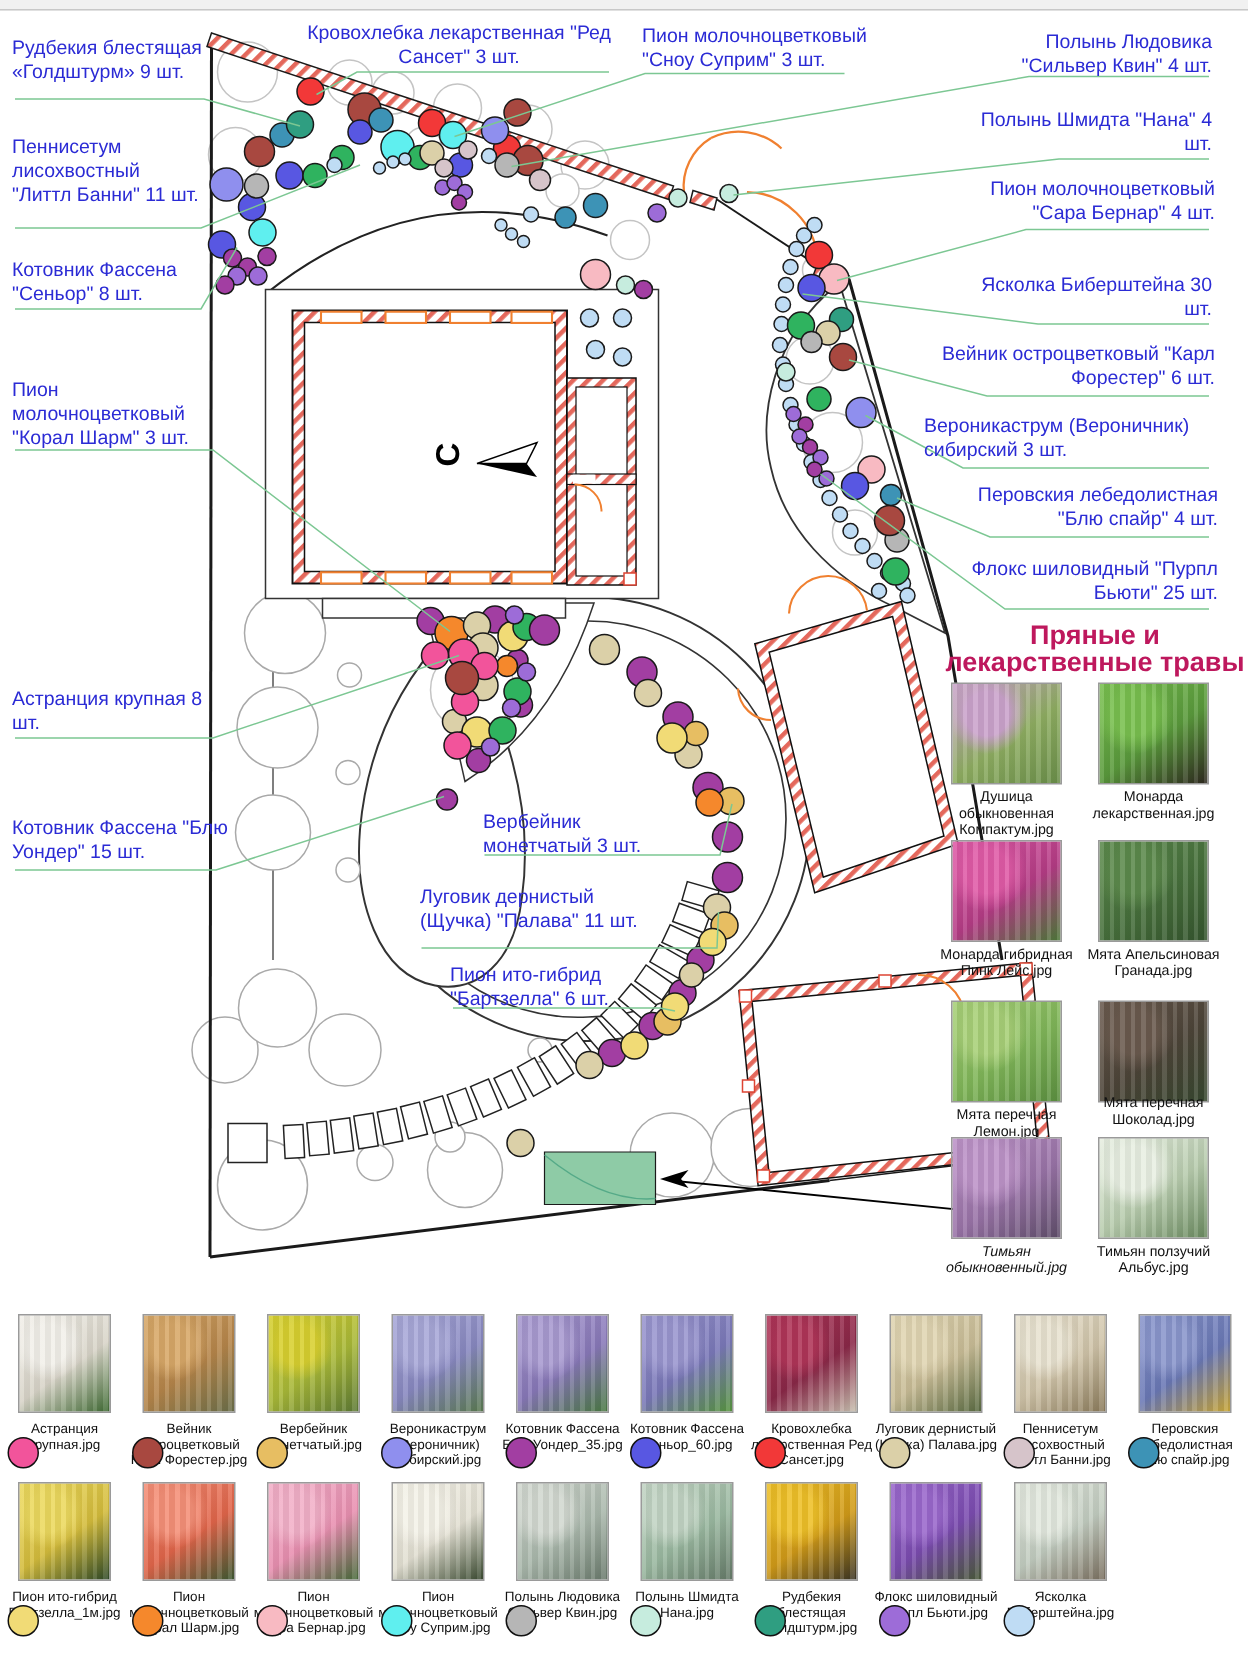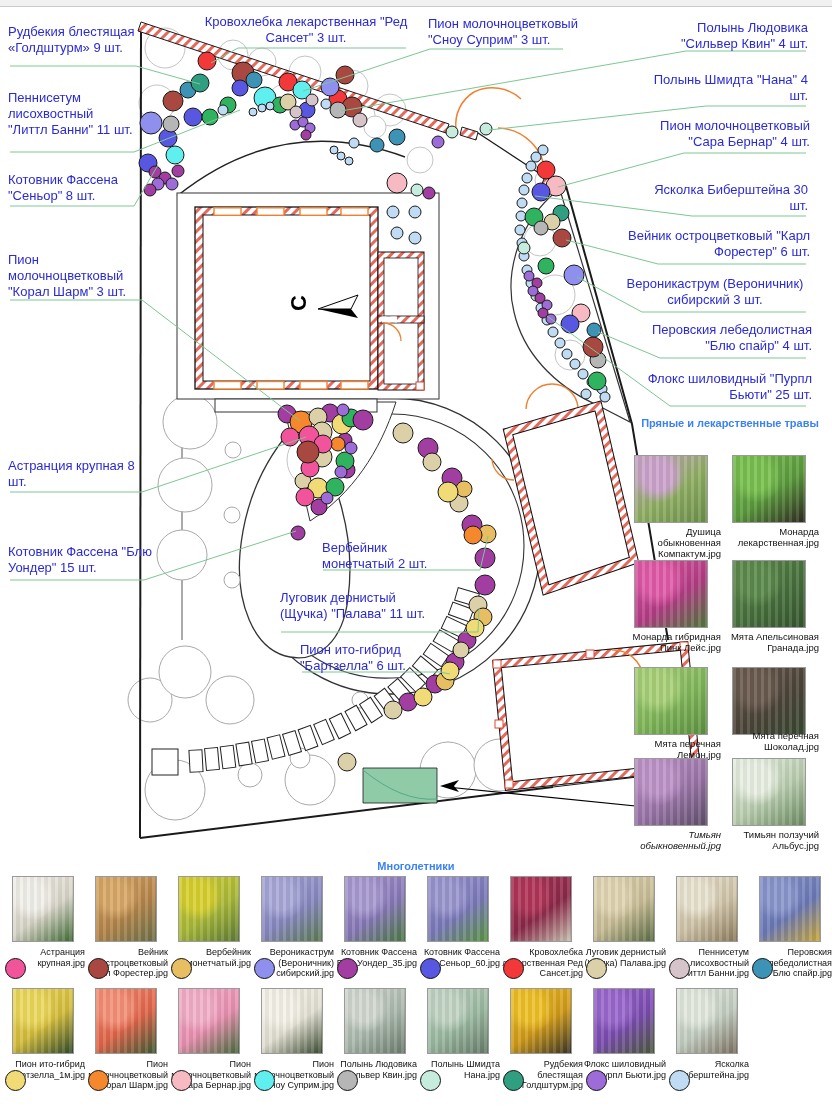--- a/index.html
+++ b/index.html
@@ -2,23 +2,23 @@
 <html><head>
 <meta charset="utf-8">
 <style>
   html,body{margin:0;padding:0;background:#fff;}
   #page{position:relative;width:832px;height:1114px;background:#fff;overflow:hidden;
         font-family:"Liberation Sans",sans-serif;}
   #top-strip{position:absolute;left:0;top:0;width:832px;height:6px;background:#f1f1f1;
              border-bottom:1px solid #c8c8c8;}
   #plan-wrap{position:absolute;left:0;top:0;width:832px;height:856px;}
   .callout{position:absolute;font-size:13px;line-height:16px;color:#2b2bd5;}
-  .hdr{position:absolute;font-weight:700;font-size:11px;line-height:18px;color:#3b82f6;text-align:center;}
+  .hdr{position:absolute;font-weight:700;font-size:18px;line-height:18px;color:#be185d;text-align:center;}
   .photo{position:absolute;border:1px solid #9a9a9a;box-sizing:border-box;}
-  .cap{position:absolute;font-size:9.5px;line-height:11px;text-align:right;color:#111;
+  .cap{position:absolute;font-size:9.5px;line-height:11px;text-align:center;color:#111;
        word-break:break-word;overflow-wrap:anywhere;}
   .cap.small{font-size:9px;line-height:10.5px;}
   .dotc{position:absolute;width:21px;height:21px;border-radius:50%;border:1.4px solid #111;
         box-sizing:border-box;}
 </style>
 </head>
 <body>
 
 <div id="page">
   <div id="top-strip"></div>
@@ -372,24 +372,24 @@
       <div class="callout" style="left: 8px; top: 252px; width: 136px; text-align: left;">Пион молочноцветковый "Корал Шарм" 3 шт.</div>
       <div class="callout" style="left: 8px; top: 458px; width: 140px; text-align: left;">Астранция крупная 8 шт.</div>
       <div class="callout" style="left: 8px; top: 544px; width: 158px; text-align: left;">Котовник Фассена "Блю Уондер" 15 шт.</div>
       <div class="callout" style="left: 200px; top: 14px; width: 212px; text-align: center;">Кровохлебка лекарственная "Ред Сансет" 3 шт.</div>
       <div class="callout" style="left: 428px; top: 16px; width: 152px; text-align: left;">Пион молочноцветковый "Сноу Суприм" 3 шт.</div>
       <div class="callout" style="left: 646px; top: 20px; width: 162px; text-align: right;">Полынь Людовика "Сильвер Квин" 4 шт.</div>
       <div class="callout" style="left: 646px; top: 72px; width: 162px; text-align: right;">Полынь Шмидта "Нана" 4 шт.</div>
       <div class="callout" style="left: 643px; top: 118px; width: 167px; text-align: right;">Пион молочноцветковый "Сара Бернар" 4 шт.</div>
       <div class="callout" style="left: 646px; top: 182px; width: 162px; text-align: right;">Ясколка Биберштейна 30 шт.</div>
       <div class="callout" style="left: 628px; top: 228px; width: 182px; text-align: right;">Вейник остроцветковый "Карл Форестер" 6 шт.</div>
-      <div class="callout" style="left: 616px; top: 276px; width: 198px; text-align: center;">Вероникаструм (Вероничник) сибирский 3 шт.</div>
+      <div class="callout" style="left: 616px; top: 276px; width: 198px; text-align: left;">Вероникаструм (Вероничник) сибирский 3 шт.</div>
       <div class="callout" style="left: 638px; top: 322px; width: 174px; text-align: right;">Перовския лебедолистная "Блю спайр" 4 шт.</div>
       <div class="callout" style="left: 644px; top: 371px; width: 168px; text-align: right;">Флокс шиловидный "Пурпл Бьюти" 25 шт.</div>
-      <div class="callout" style="left: 322px; top: 540px; width: 128px; text-align: left;">Вербейник монетчатый 2 шт.</div>
+      <div class="callout" style="left: 322px; top: 540px; width: 128px; text-align: left;">Вербейник монетчатый 3 шт.</div>
       <div class="callout" style="left: 280px; top: 590px; width: 158px; text-align: left;">Луговик дернистый (Щучка) "Палава" 11 шт.</div>
       <div class="callout" style="left: 300px; top: 642px; width: 138px; text-align: left;">Пион ито-гибрид "Бартзелла" 6 шт.</div>
     </div>
 
   <div class="hdr" style="left:628px;top:414px;width:204px;">Пряные и лекарственные травы</div>
   <div id="herbs-grid">
       <div class="photo" style="left: 634px; top: 455px; width: 74px; height: 68px; background: repeating-linear-gradient(90deg, rgba(255, 255, 255, 0.12) 0px, rgba(255, 255, 255, 0.12) 3px, rgba(0, 0, 0, 0.05) 3px, rgba(0, 0, 0, 0.05) 7px), radial-gradient(circle at 32% 30%, rgb(203, 163, 204) 0px, rgb(203, 163, 204) 22%, transparent 40%), linear-gradient(145deg, rgb(203, 163, 204) 0%, rgb(143, 174, 98) 55%, rgb(107, 143, 74) 100%);"></div>
       <div class="cap" style="left: 621px; top: 526px; width: 100px;">Душица обыкновенная Компактум.jpg</div>
       <div class="photo" style="left: 732px; top: 455px; width: 74px; height: 68px; background: repeating-linear-gradient(90deg, rgba(255, 255, 255, 0.12) 0px, rgba(255, 255, 255, 0.12) 3px, rgba(0, 0, 0, 0.05) 3px, rgba(0, 0, 0, 0.05) 7px), radial-gradient(circle at 32% 30%, rgb(121, 192, 79) 0px, rgb(121, 192, 79) 22%, transparent 40%), linear-gradient(145deg, rgb(121, 192, 79) 0%, rgb(90, 154, 60) 55%, rgb(47, 42, 32) 100%);"></div>
       <div class="cap" style="left: 719px; top: 526px; width: 100px;">Монарда лекарственная.jpg</div>
@@ -400,21 +400,20 @@
       <div class="photo" style="left: 634px; top: 667px; width: 74px; height: 68px; background: repeating-linear-gradient(90deg, rgba(255, 255, 255, 0.12) 0px, rgba(255, 255, 255, 0.12) 3px, rgba(0, 0, 0, 0.05) 3px, rgba(0, 0, 0, 0.05) 7px), radial-gradient(circle at 32% 30%, rgb(168, 208, 120) 0px, rgb(168, 208, 120) 22%, transparent 40%), linear-gradient(145deg, rgb(168, 208, 120) 0%, rgb(127, 181, 88) 55%, rgb(92, 144, 64) 100%);"></div>
       <div class="cap" style="left: 621px; top: 738px; width: 100px;">Мята перечная Лемон.jpg</div>
       <div class="photo" style="left: 732px; top: 667px; width: 74px; height: 68px; background: repeating-linear-gradient(90deg, rgba(255, 255, 255, 0.12) 0px, rgba(255, 255, 255, 0.12) 3px, rgba(0, 0, 0, 0.05) 3px, rgba(0, 0, 0, 0.05) 7px), radial-gradient(circle at 32% 30%, rgb(106, 90, 78) 0px, rgb(106, 90, 78) 22%, transparent 40%), linear-gradient(145deg, rgb(106, 90, 78) 0%, rgb(76, 68, 56) 55%, rgb(55, 72, 47) 100%);"></div>
       <div class="cap" style="left: 719px; top: 730px; width: 100px;">Мята перечная Шоколад.jpg</div>
       <div class="photo" style="left: 634px; top: 758px; width: 74px; height: 68px; background: repeating-linear-gradient(90deg, rgba(255, 255, 255, 0.12) 0px, rgba(255, 255, 255, 0.12) 3px, rgba(0, 0, 0, 0.05) 3px, rgba(0, 0, 0, 0.05) 7px), radial-gradient(circle at 32% 30%, rgb(189, 147, 200) 0px, rgb(189, 147, 200) 22%, transparent 40%), linear-gradient(145deg, rgb(189, 147, 200) 0%, rgb(154, 116, 168) 55%, rgb(95, 78, 106) 100%);"></div>
       <div class="cap" style="left: 621px; top: 829px; width: 100px; font-style: italic;">Тимьян обыкновенный.jpg</div>
       <div class="photo" style="left: 732px; top: 758px; width: 74px; height: 68px; background: repeating-linear-gradient(90deg, rgba(255, 255, 255, 0.12) 0px, rgba(255, 255, 255, 0.12) 3px, rgba(0, 0, 0, 0.05) 3px, rgba(0, 0, 0, 0.05) 7px), radial-gradient(circle at 32% 30%, rgb(232, 239, 226) 0px, rgb(232, 239, 226) 22%, transparent 40%), linear-gradient(145deg, rgb(232, 239, 226) 0%, rgb(184, 204, 174) 55%, rgb(106, 138, 95) 100%);"></div>
       <div class="cap" style="left: 719px; top: 829px; width: 100px;">Тимьян ползучий Альбус.jpg</div>
     </div>
 
-  <div class="hdr" style="left:0;top:857px;width:832px;">Многолетники</div>
   <div id="perennials-grid">
       <div class="photo" style="left: 12px; top: 876px; width: 62px; height: 66px; background: repeating-linear-gradient(90deg, rgba(255, 255, 255, 0.12) 0px, rgba(255, 255, 255, 0.12) 3px, rgba(0, 0, 0, 0.05) 3px, rgba(0, 0, 0, 0.05) 7px), radial-gradient(circle at 32% 30%, rgb(242, 240, 234) 0px, rgb(242, 240, 234) 22%, transparent 40%), linear-gradient(145deg, rgb(242, 240, 234) 0%, rgb(216, 212, 200) 55%, rgb(63, 107, 51) 100%);"></div>
       <div class="cap small" style="left: 1px; top: 947px; width: 84px;">Астранция крупная.jpg</div>
       <div class="dotc" style="left: 5px; top: 958px; background: rgb(242, 84, 155);"></div>
       <div class="photo" style="left: 95px; top: 876px; width: 62px; height: 66px; background: repeating-linear-gradient(90deg, rgba(255, 255, 255, 0.12) 0px, rgba(255, 255, 255, 0.12) 3px, rgba(0, 0, 0, 0.05) 3px, rgba(0, 0, 0, 0.05) 7px), radial-gradient(circle at 32% 30%, rgb(216, 168, 104) 0px, rgb(216, 168, 104) 22%, transparent 40%), linear-gradient(145deg, rgb(216, 168, 104) 0%, rgb(181, 133, 74) 55%, rgb(107, 111, 74) 100%);"></div>
       <div class="cap small" style="left: 84px; top: 947px; width: 84px;">Вейник остроцветковый Карл Форестер.jpg</div>
       <div class="dotc" style="left: 88px; top: 958px; background: rgb(168, 72, 64);"></div>
       <div class="photo" style="left: 178px; top: 876px; width: 62px; height: 66px; background: repeating-linear-gradient(90deg, rgba(255, 255, 255, 0.12) 0px, rgba(255, 255, 255, 0.12) 3px, rgba(0, 0, 0, 0.05) 3px, rgba(0, 0, 0, 0.05) 7px), radial-gradient(circle at 32% 30%, rgb(216, 208, 47) 0px, rgb(216, 208, 47) 22%, transparent 40%), linear-gradient(145deg, rgb(216, 208, 47) 0%, rgb(168, 184, 56) 55%, rgb(93, 122, 53) 100%);"></div>
       <div class="cap small" style="left: 167px; top: 947px; width: 84px;">Вербейник монетчатый.jpg</div>
       <div class="dotc" style="left: 171px; top: 958px; background: rgb(231, 190, 98);"></div>

